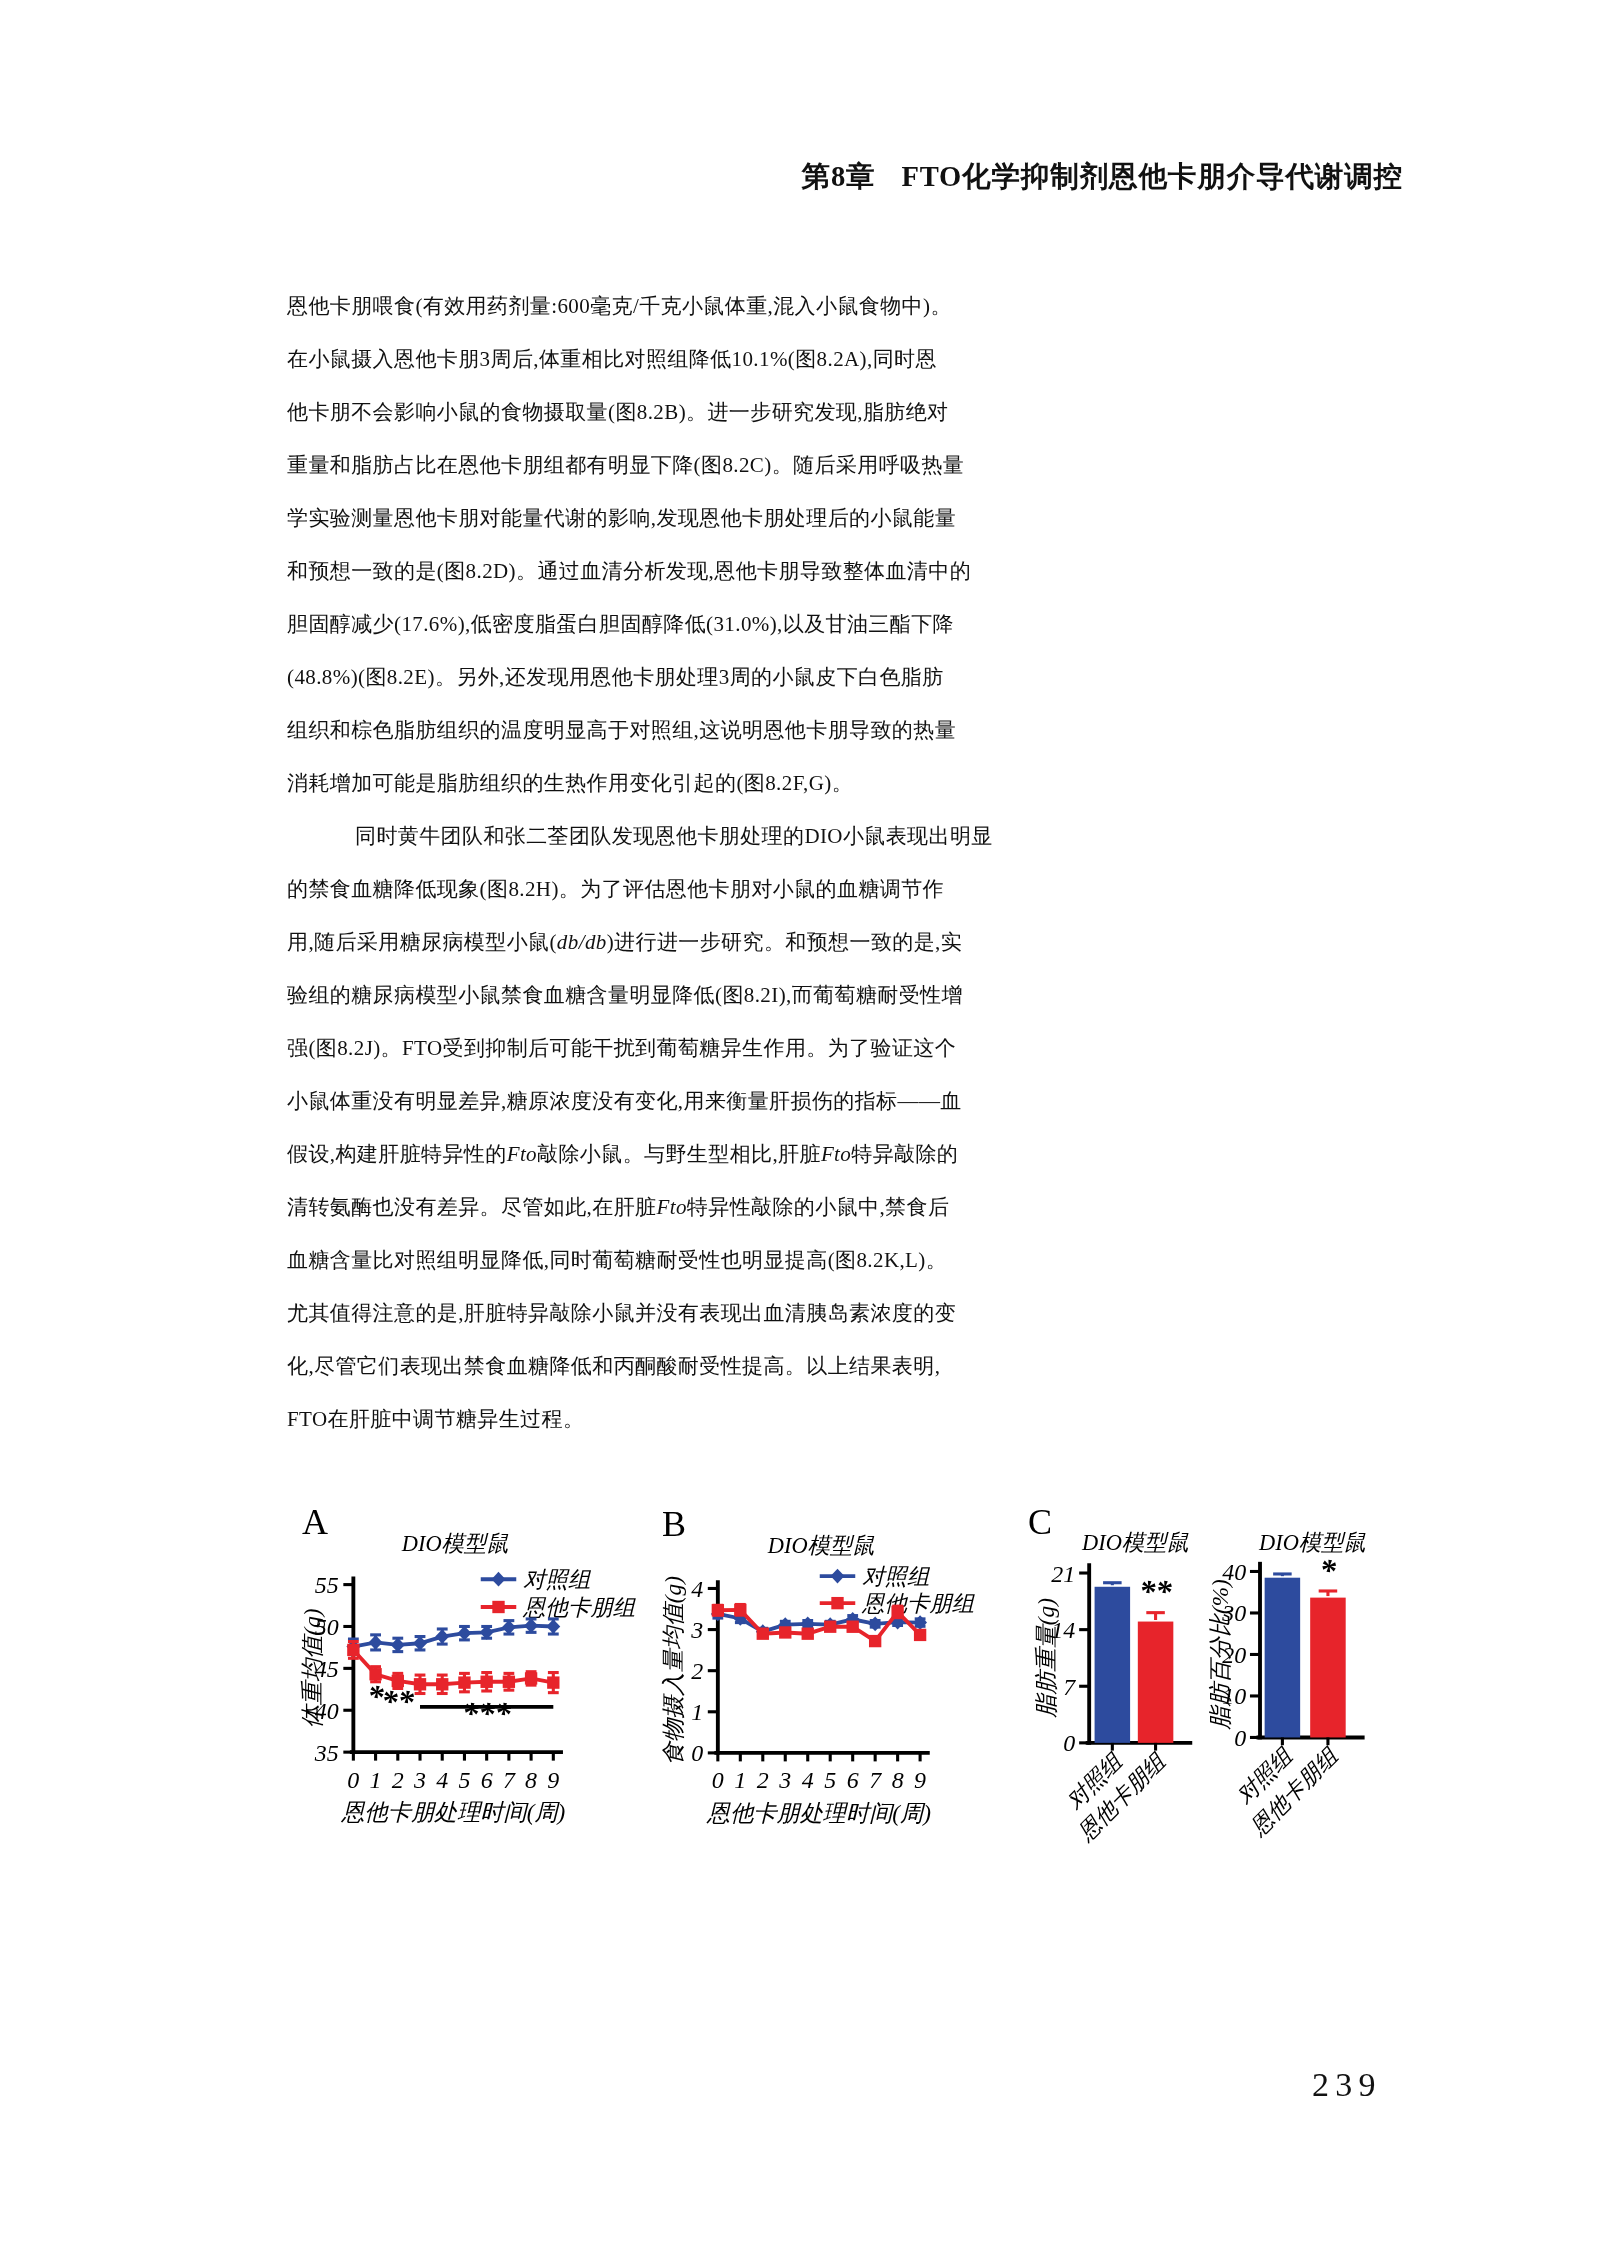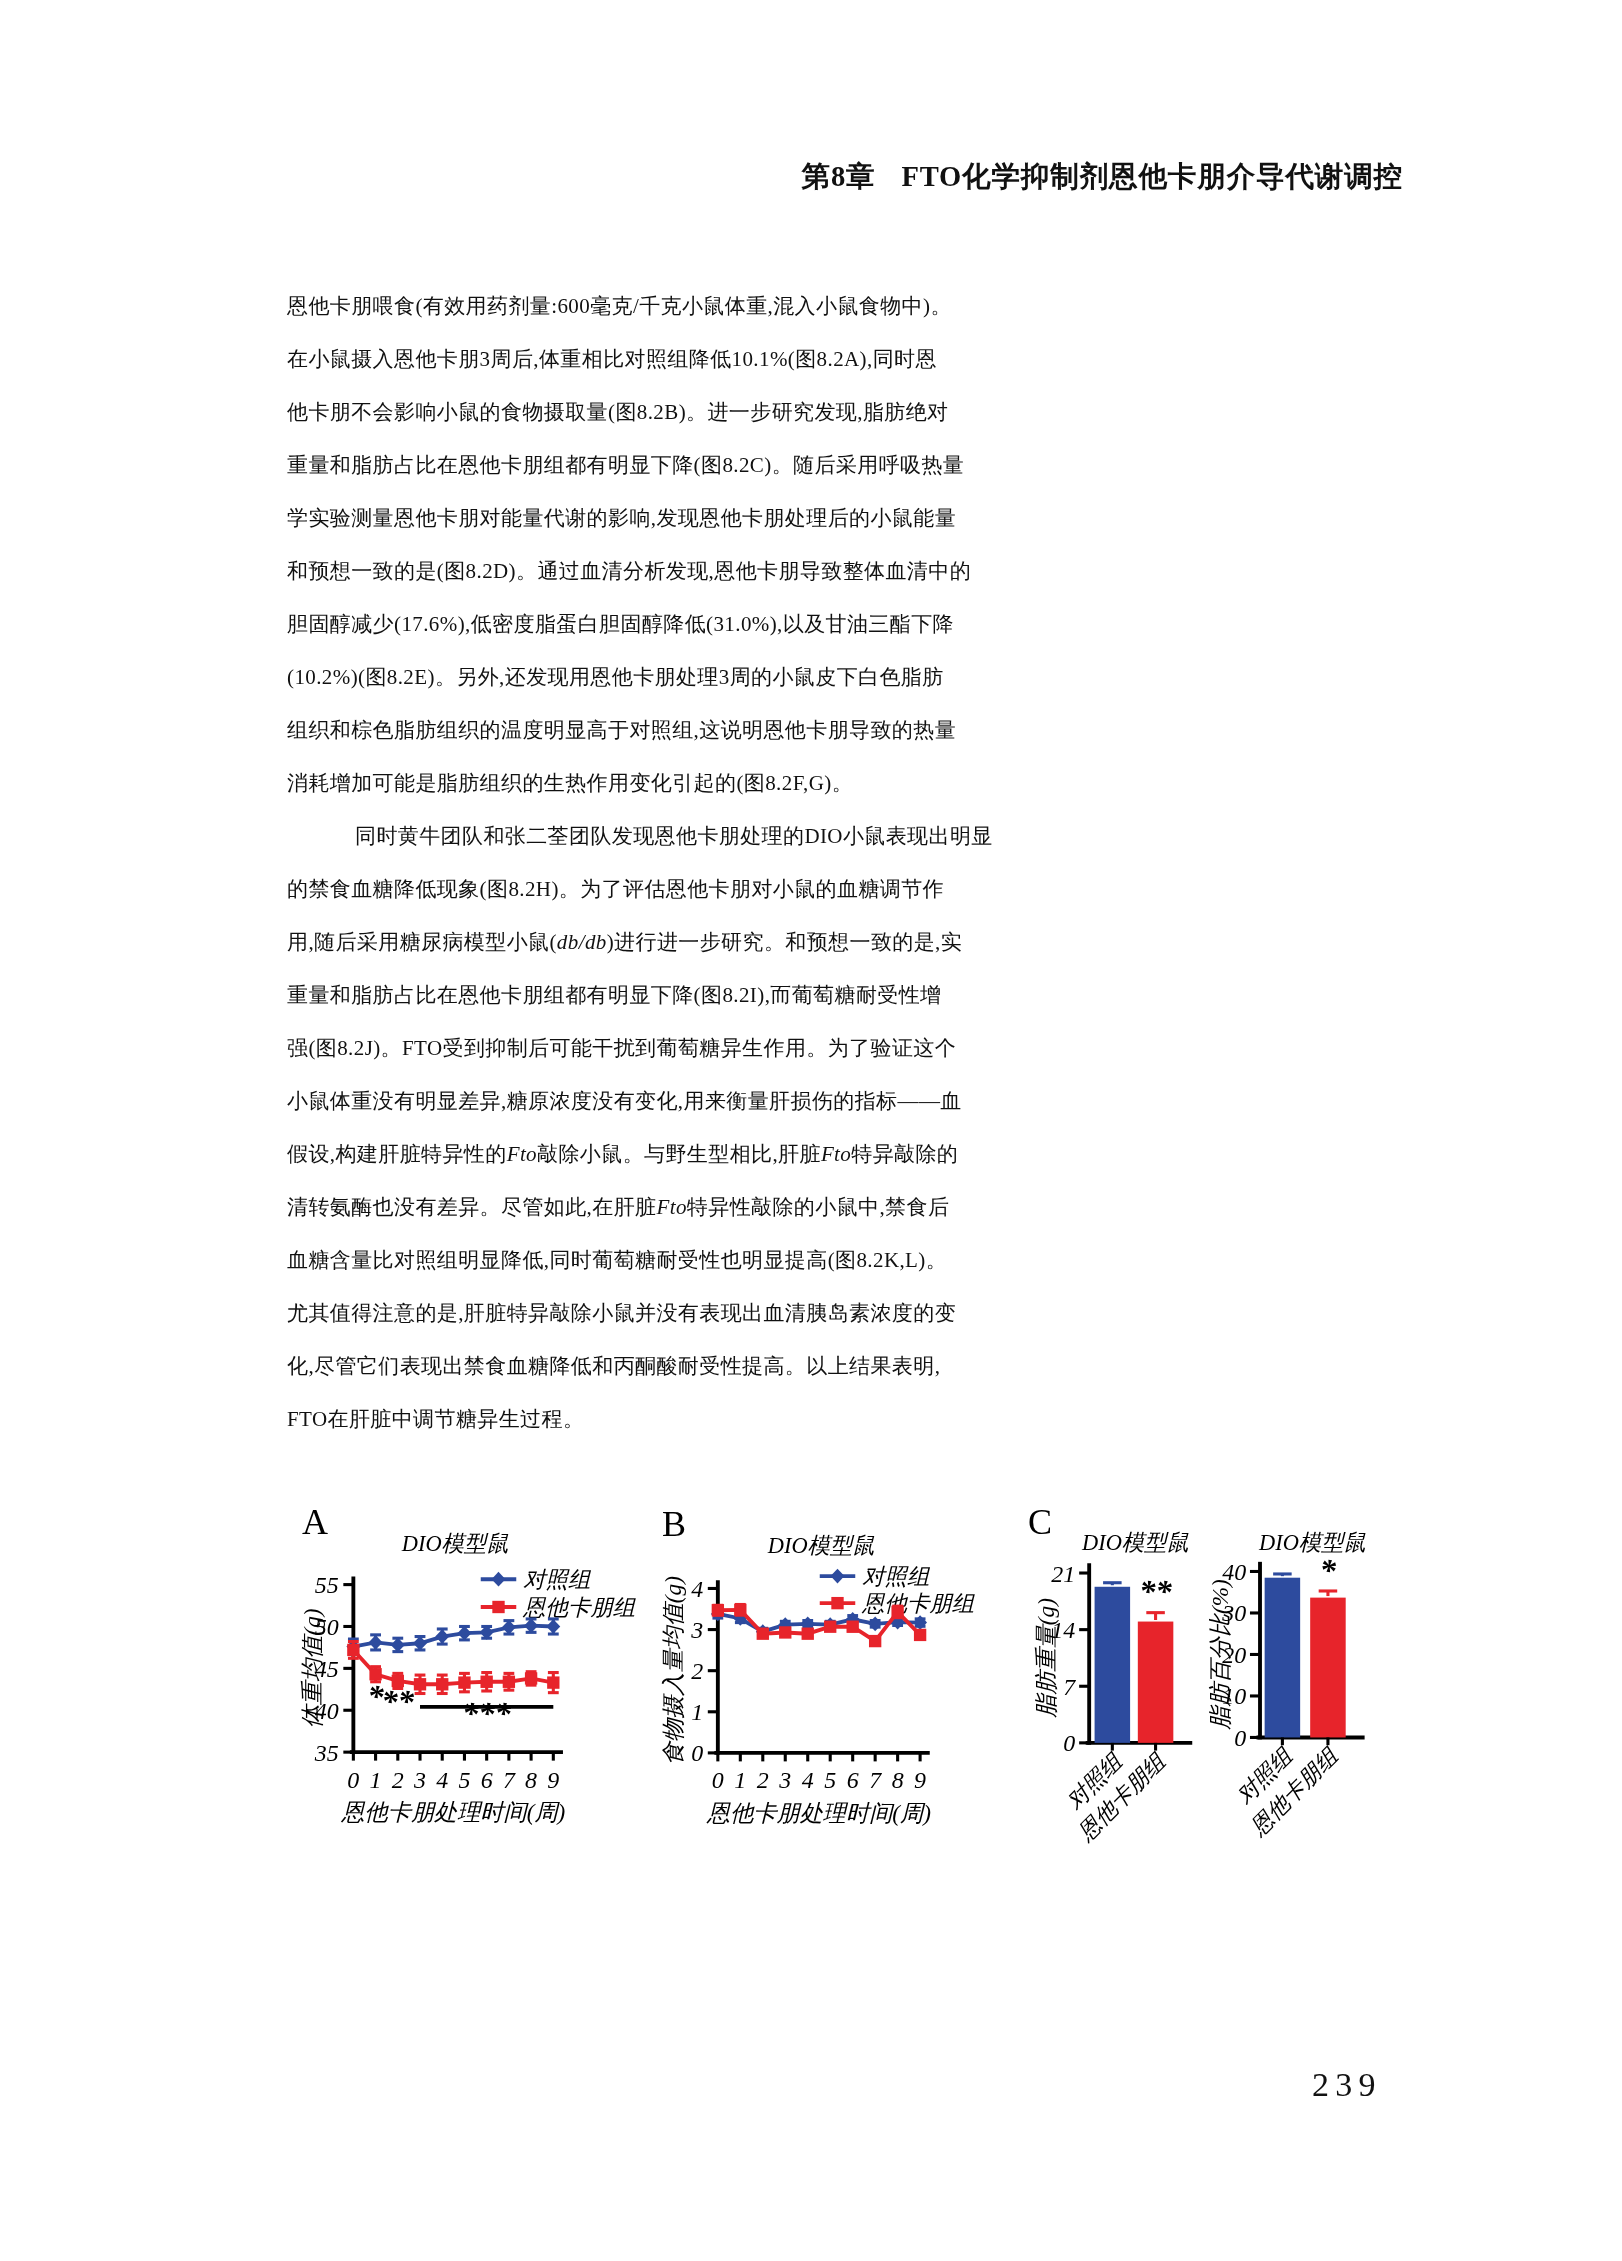--- a/index.html
+++ b/index.html
@@ -46,27 +46,27 @@
   </div>
 
   <div class="body-text">
       <div class="text-line">恩他卡朋喂食(有效用药剂量:600毫克/千克小鼠体重,混入小鼠食物中)。</div>
       <div class="text-line">在小鼠摄入恩他卡朋3周后,体重相比对照组降低10.1%(图8.2A),同时恩</div>
       <div class="text-line">他卡朋不会影响小鼠的食物摄取量(图8.2B)。进一步研究发现,脂肪绝对</div>
       <div class="text-line">重量和脂肪占比在恩他卡朋组都有明显下降(图8.2C)。随后采用呼吸热量</div>
       <div class="text-line">学实验测量恩他卡朋对能量代谢的影响,发现恩他卡朋处理后的小鼠能量</div>
       <div class="text-line">和预想一致的是(图8.2D)。通过血清分析发现,恩他卡朋导致整体血清中的</div>
       <div class="text-line">胆固醇减少(17.6%),低密度脂蛋白胆固醇降低(31.0%),以及甘油三酯下降</div>
-      <div class="text-line">(10.2%)(图8.2E)。另外,还发现用恩他卡朋处理3周的小鼠皮下白色脂肪</div>
+      <div class="text-line">(48.8%)(图8.2E)。另外,还发现用恩他卡朋处理3周的小鼠皮下白色脂肪</div>
       <div class="text-line">组织和棕色脂肪组织的温度明显高于对照组,这说明恩他卡朋导致的热量</div>
       <div class="text-line">消耗增加可能是脂肪组织的生热作用变化引起的(图8.2F,G)。</div>
       <div class="text-line indent">同时黄牛团队和张二荃团队发现恩他卡朋处理的DIO小鼠表现出明显</div>
       <div class="text-line">的禁食血糖降低现象(图8.2H)。为了评估恩他卡朋对小鼠的血糖调节作</div>
       <div class="text-line">用,随后采用糖尿病模型小鼠(<i>db/db</i>)进行进一步研究。和预想一致的是,实</div>
-      <div class="text-line">重量和脂肪占比在恩他卡朋组都有明显下降(图8.2I),而葡萄糖耐受性增</div>
+      <div class="text-line">验组的糖尿病模型小鼠禁食血糖含量明显降低(图8.2I),而葡萄糖耐受性增</div>
       <div class="text-line">强(图8.2J)。FTO受到抑制后可能干扰到葡萄糖异生作用。为了验证这个</div>
       <div class="text-line">小鼠体重没有明显差异,糖原浓度没有变化,用来衡量肝损伤的指标——血</div>
       <div class="text-line">假设,构建肝脏特异性的<i>Fto</i>敲除小鼠。与野生型相比,肝脏<i>Fto</i>特异敲除的</div>
       <div class="text-line">清转氨酶也没有差异。尽管如此,在肝脏<i>Fto</i>特异性敲除的小鼠中,禁食后</div>
       <div class="text-line">血糖含量比对照组明显降低,同时葡萄糖耐受性也明显提高(图8.2K,L)。</div>
       <div class="text-line">尤其值得注意的是,肝脏特异敲除小鼠并没有表现出血清胰岛素浓度的变</div>
       <div class="text-line">化,尽管它们表现出禁食血糖降低和丙酮酸耐受性提高。以上结果表明,</div>
       <div class="text-line">FTO在肝脏中调节糖异生过程。</div>
     </div>
 

